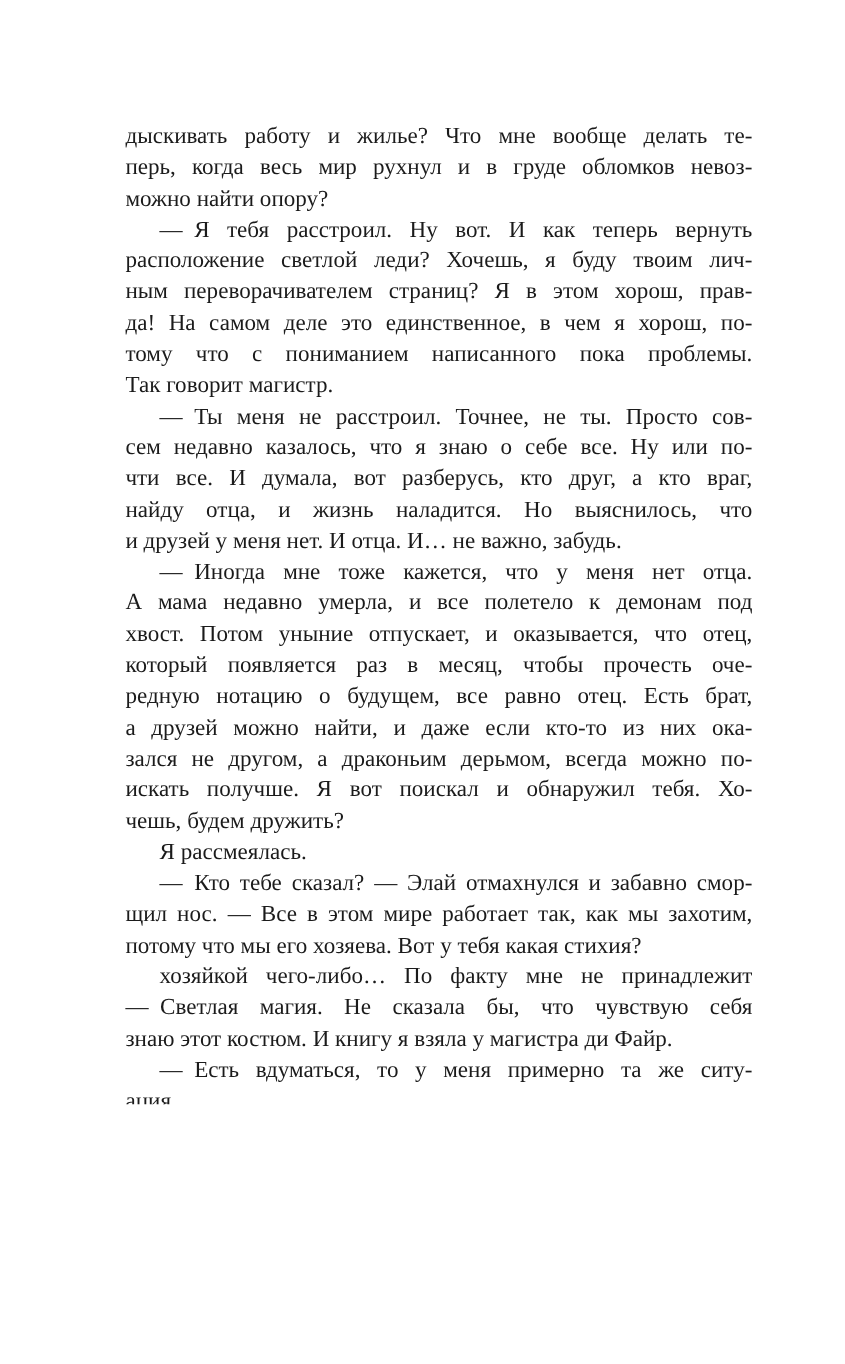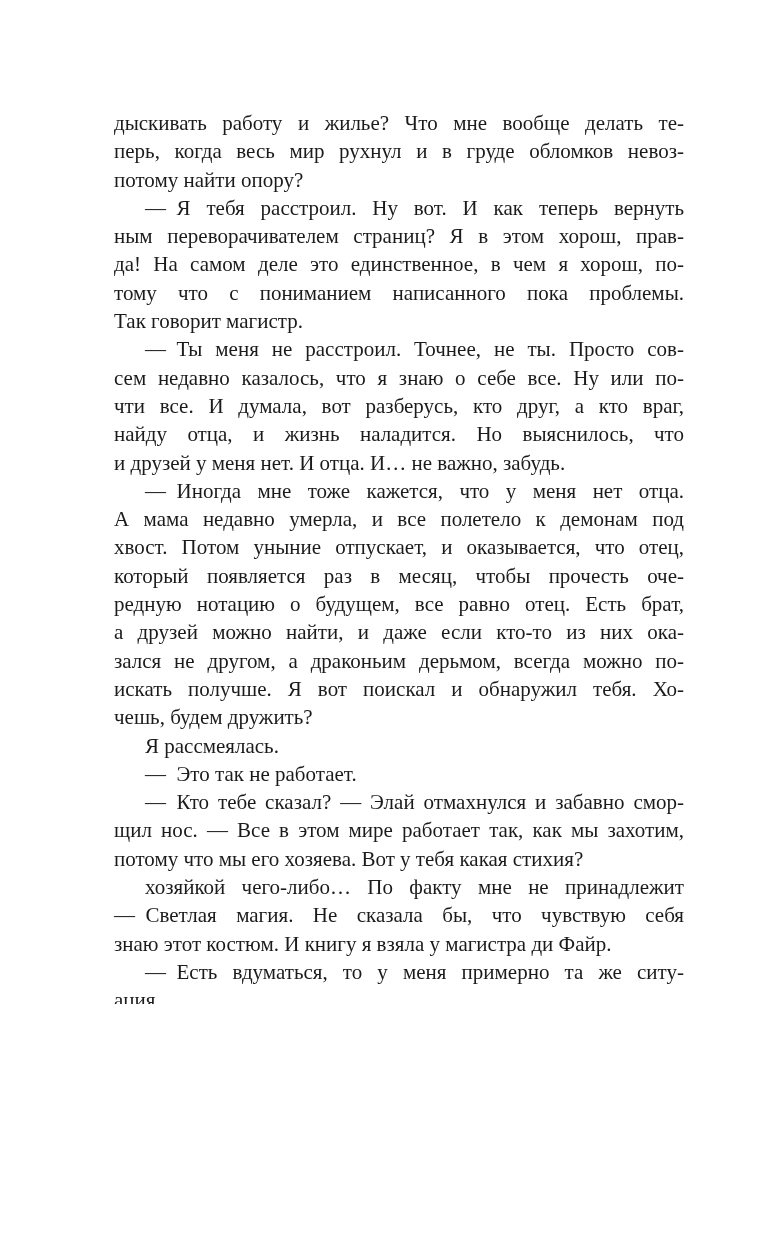--- a/index.html
+++ b/index.html
@@ -40,24 +40,25 @@
 </style>
 </head>
 <body>
 
 <div class="page">
 
   <div class="text-block">
       <div class="para">
         <div class="line">дыскивать работу и жилье? Что мне вообще делать те-</div>
         <div class="line">перь, когда весь мир рухнул и в груде обломков невоз-</div>
-        <div class="line last">потому найти опору?</div>
+        <div class="line last">можно найти опору?</div>
       </div>
       <div class="para indent">
         <div class="line">— Я тебя расстроил. Ну вот. И как теперь вернуть</div>
+        <div class="line">расположение светлой леди? Хочешь, я буду твоим лич-</div>
         <div class="line">ным переворачивателем страниц? Я в этом хорош, прав-</div>
         <div class="line">да! На самом деле это единственное, в чем я хорош, по-</div>
         <div class="line">тому что с пониманием написанного пока проблемы.</div>
         <div class="line last">Так говорит магистр.</div>
       </div>
       <div class="para indent">
         <div class="line">— Ты меня не расстроил. Точнее, не ты. Просто сов-</div>
         <div class="line">сем недавно казалось, что я знаю о себе все. Ну или по-</div>
         <div class="line">чти все. И думала, вот разберусь, кто друг, а кто враг,</div>
         <div class="line">найду отца, и жизнь наладится. Но выяснилось, что</div>
@@ -69,23 +70,20 @@
         <div class="line">хвост. Потом уныние отпускает, и оказывается, что отец,</div>
         <div class="line">который появляется раз в месяц, чтобы прочесть оче-</div>
         <div class="line">редную нотацию о будущем, все равно отец. Есть брат,</div>
         <div class="line">а друзей можно найти, и даже если кто-то из них ока-</div>
         <div class="line">зался не другом, а драконьим дерьмом, всегда можно по-</div>
         <div class="line">искать получше. Я вот поискал и обнаружил тебя. Хо-</div>
         <div class="line last">чешь, будем дружить?</div>
       </div>
       <div class="para indent">
         <div class="line last">Я рассмеялась.</div>
-      </div>
-      <div class="para indent">
-        <div class="line last">— Это так не работает.</div>
       </div>
       <div class="para indent">
         <div class="line">— Кто тебе сказал? — Элай отмахнулся и забавно смор-</div>
         <div class="line">щил нос. — Все в этом мире работает так, как мы захотим,</div>
         <div class="line last">потому что мы его хозяева. Вот у тебя какая стихия?</div>
       </div>
       <div class="para indent">
         <div class="line">хозяйкой чего-либо… По факту мне не принадлежит</div>
         <div class="line">— Светлая магия. Не сказала бы, что чувствую себя</div>
         <div class="line last">знаю этот костюм. И книгу я взяла у магистра ди Файр.</div>

